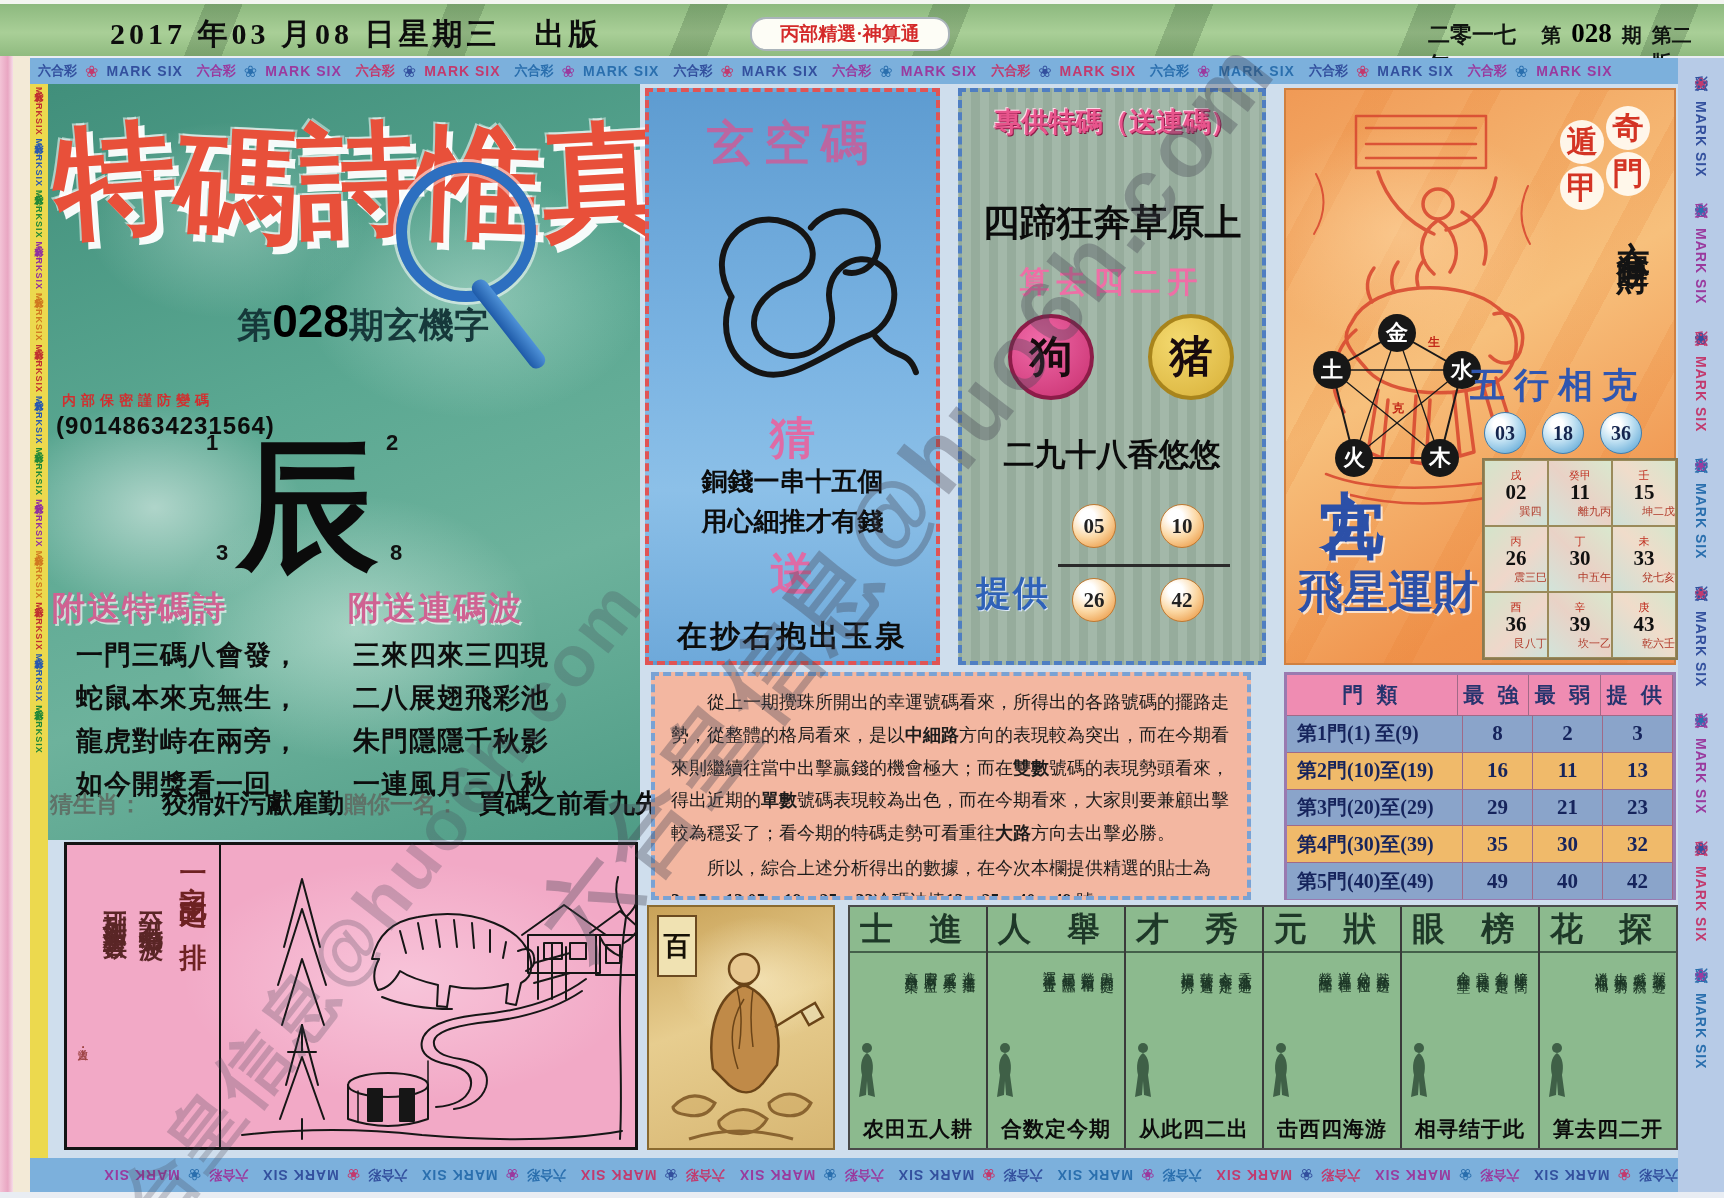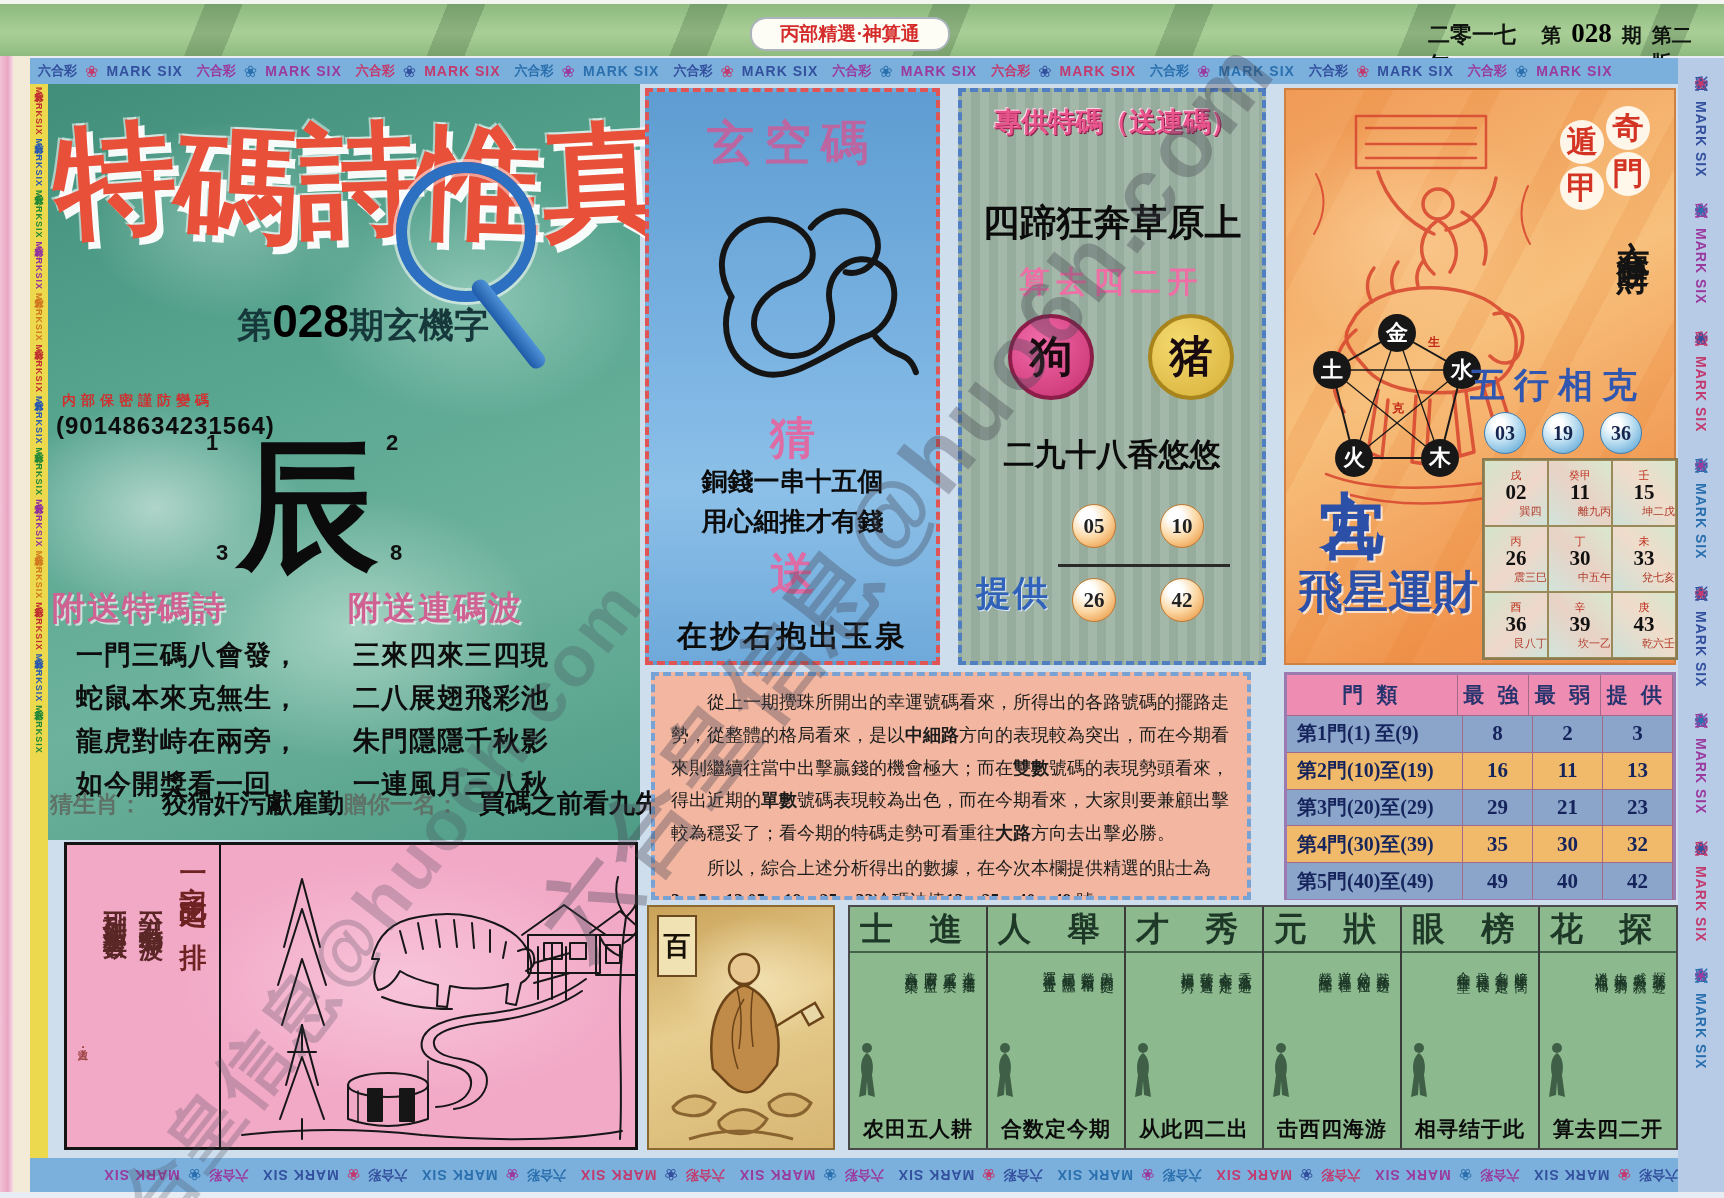--- a/index.html
+++ b/index.html
@@ -194,20 +194,21 @@
 
 <div class="page">
 
   <div class="abs topcap"></div>
   <div class="abs content-bg"></div>
   <div class="abs right-edge"></div>
   <div class="abs strip-pink"></div>
   <div class="abs strip-cream"></div>
 
   <div class="abs masthead">
+    <div class="abs m-date">2017 年03 月08 日星期三　出版</div>
     <div class="abs m-badge">丙部精選·神算通</div>
     <div class="ab s m-issue abs">
       <span class="yr">二零一七年</span>
       <span class="pf">第</span>
       <span class="no">028</span>
       <span class="pf">期</span>
       <span class="ed">第二版</span>
     </div>
   </div>
 
@@ -493,21 +494,21 @@
       <svg width="172" height="178" viewBox="0 0 172 178" xmlns="http://www.w3.org/2000/svg" stroke="#1a1a1a" stroke-width="2" fill="none">
         <path d="M85,25 L150,62 L128,150 L42,150 L20,62 Z"></path>
         <path d="M85,25 L128,150 M85,25 L42,150 M150,62 L20,62 M150,62 L42,150 M20,62 L128,150" stroke-width="1.3"></path>
       </svg>
       <span class="wx-rel" style="left:116px;top:26px;">生</span>
       <span class="wx-rel" style="left:80px;top:92px;">克</span>
     <div class="wx-circle" style="left: 66px; top: 6px;">金</div><div class="wx-circle" style="left: 131px; top: 43px;">水</div><div class="wx-circle" style="left: 109px; top: 131px;">木</div><div class="wx-circle" style="left: 23px; top: 131px;">火</div><div class="wx-circle" style="left: 1px; top: 43px;">土</div></div>
     <div class="abs qm-wxlabel">五行相克</div>
     <div class="abs qm-balls" id="qm-balls">
         <div class="bball">03</div>
-        <div class="bball">19</div>
+        <div class="bball">18</div>
         <div class="bball">36</div>
       </div>
     <div class="abs qm-jiugong">九宮</div>
     <div class="abs qm-feixing">飛星運財</div>
     <div class="abs qm-grid" id="qm-grid">
         <div class="qg-cell g0">
           <span class="qg-top">戌</span>
           <span class="qg-num">02</span>
           <span class="qg-bot">巽四</span>
         </div>

